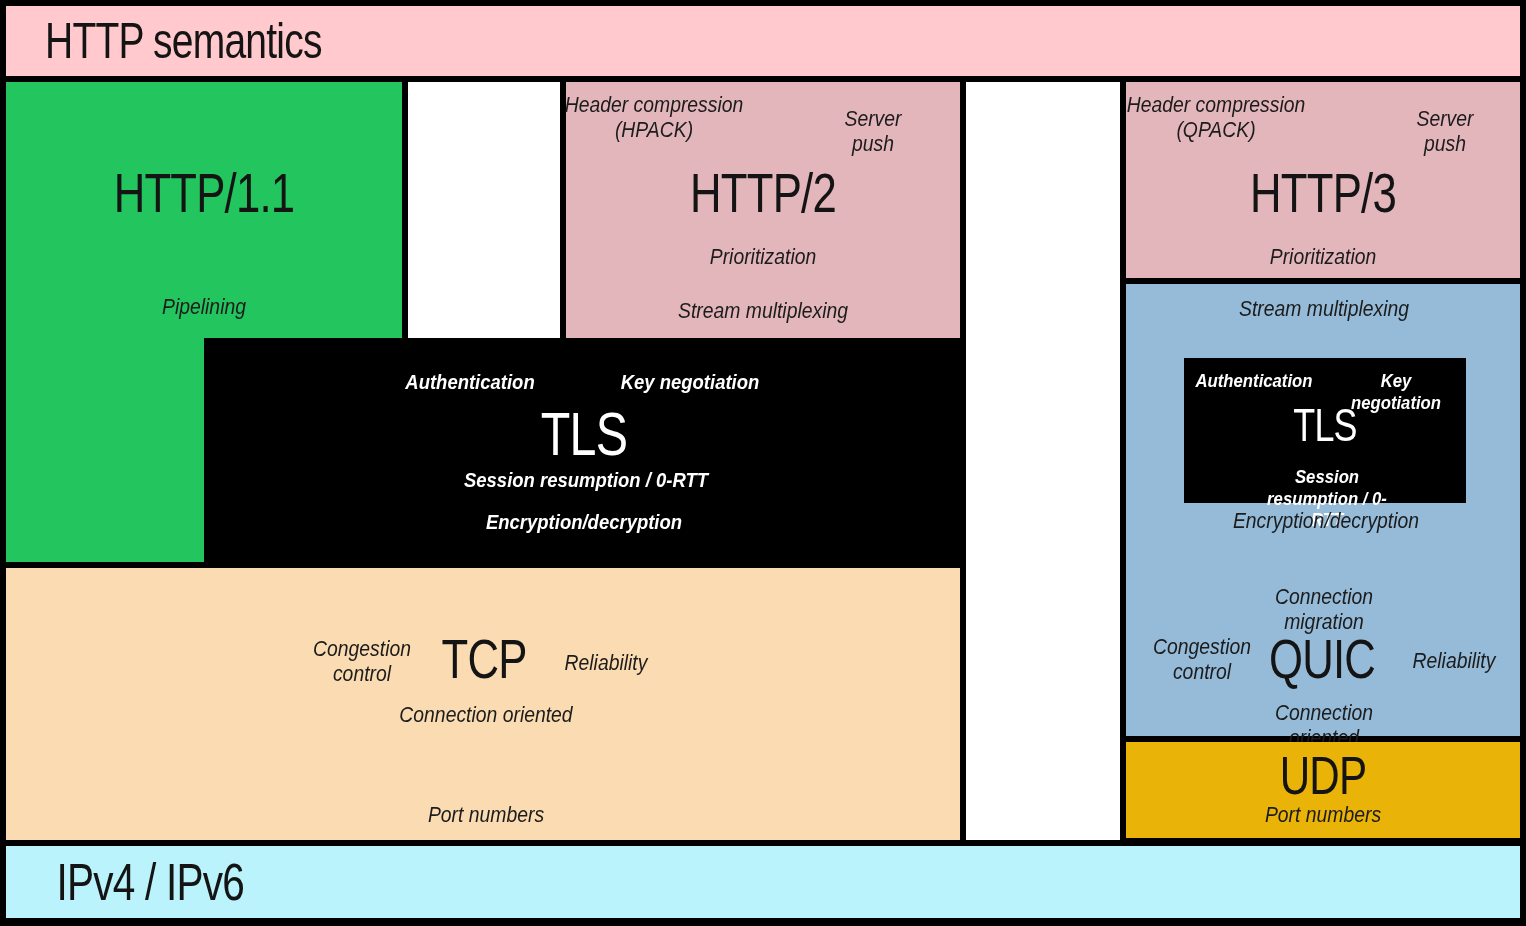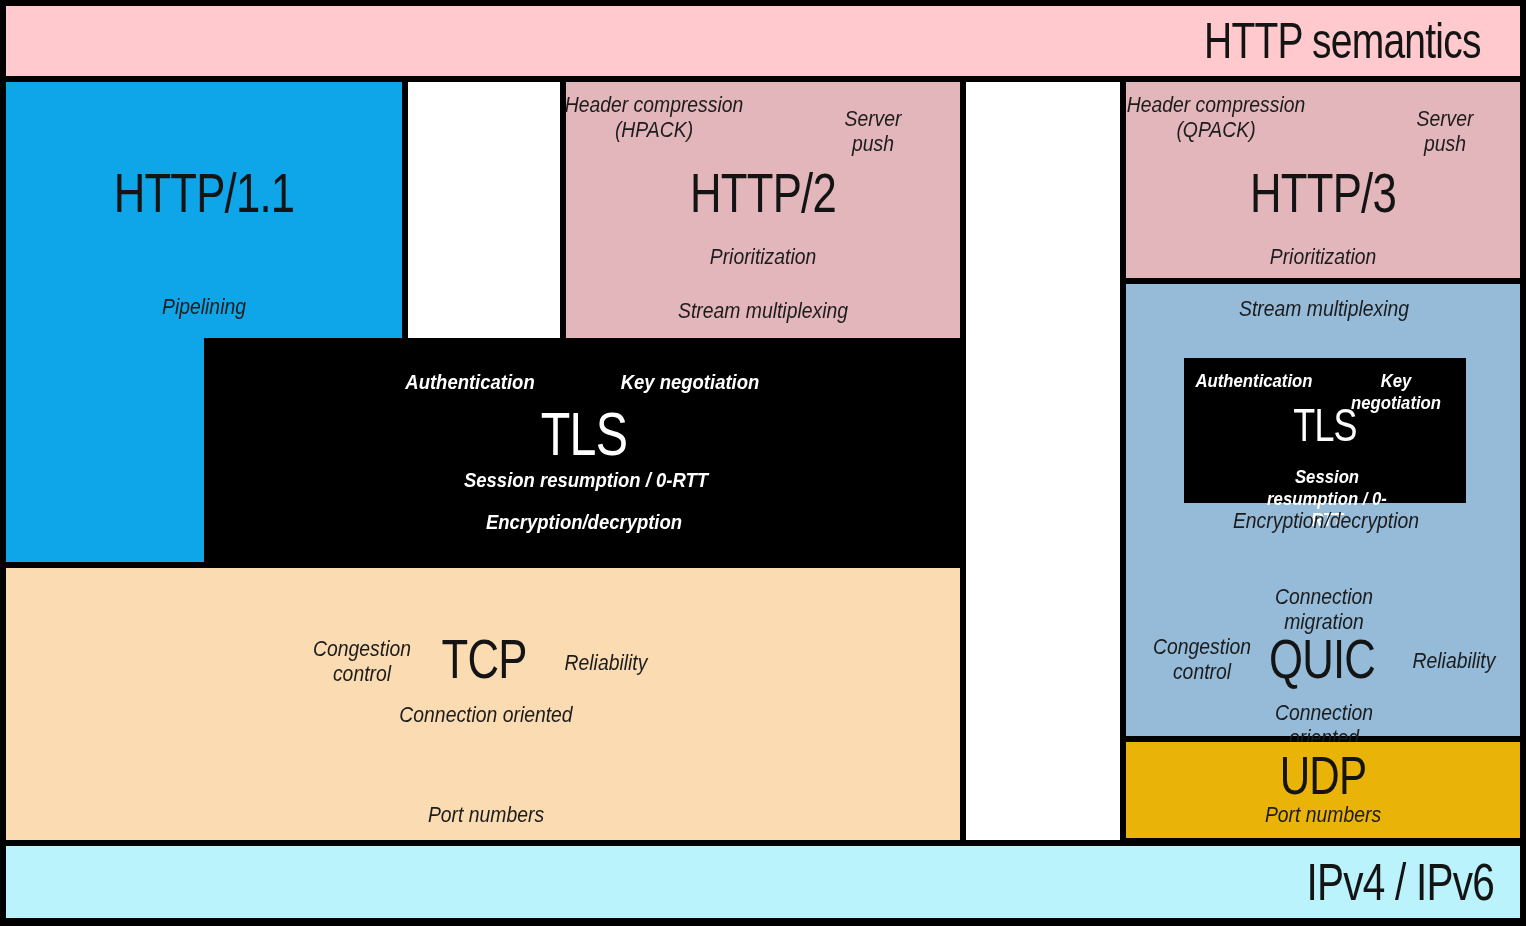--- a/index.html
+++ b/index.html
@@ -5,21 +5,21 @@
   html,body{margin:0;padding:0;background:#fff;}
   .canvas{
     position:relative;
     width:1526px;height:926px;
     background:#000;
     overflow:hidden;
     font-family:"Liberation Sans","DejaVu Sans",sans-serif;
     color:#161616;
   }
   .block{position:absolute;box-sizing:border-box;}
-  .flexc{display:flex;align-items:center;justify-content:flex-end;}
+  .flexc{display:flex;align-items:center;justify-content:flex-start;}
   .big{
     display:inline-block;
     font-size:56px;
     font-weight:400;
     letter-spacing:-1px;
     transform:scaleX(0.78);
     white-space:nowrap;
     color:#141414;
   }
   .pos{position:absolute;transform:translateX(-50%) scaleX(0.78);}
@@ -49,21 +49,21 @@
 </style>
 </head>
 <body>
 
 <div class="canvas">
 
   <div class="block flexc" style="left: 6px; top: 6px; width: 1514px; height: 70px; background-color: rgb(255, 201, 205);">
     <span class="big" style="font-size:50px;">HTTP semantics</span>
   </div>
 
-  <div class="block" style="left: 6px; top: 82px; width: 396px; height: 480px; background-color: #0ea5e9;">
+  <div class="block" style="left: 6px; top: 82px; width: 396px; height: 480px; background-color: #22c55e;">
     <span class="big pos" style="left:198px;top:78px;">HTTP/1.1</span>
     <span class="lbl" style="left:198px;top:212px;">Pipelining</span>
   </div>
 
   <div class="block" style="left: 408px; top: 82px; width: 152px; height: 256px; background-color: rgb(255, 255, 255);"></div>
 
   <div class="block" style="left: 566px; top: 82px; width: 394px; height: 256px; background-color: rgb(226, 182, 187);">
     <span class="lbl" style="left:88px;top:10px;">Header compression
 (HPACK)</span>
     <span class="lbl" style="left:307px;top:24px;">Server push</span>
@@ -116,17 +116,17 @@
     <span class="big pos" style="left:196px;top:342px;">QUIC</span>
     <span class="lbl" style="left:328px;top:364px;">Reliability</span>
     <span class="lbl" style="left:198px;top:416px;">Connection oriented</span>
   </div>
 
   <div class="block" style="left: 1126px; top: 742px; width: 394px; height: 96px; background-color: #eab308;">
     <span class="big pos" style="left:197px;top:2px;font-size:54px;">UDP</span>
     <span class="lbl" style="left:197px;top:60px;">Port numbers</span>
   </div>
 
-  <div class="block flexc" style="left: 6px; top: 846px; width: 1514px; height: 72px; background-color: rgb(186, 243, 252);">
+  <div class="block flexc" style="left: 6px; top: 846px; width: 1514px; height: 72px; background-color: rgb(186, 243, 252); padding-left: 24px;">
     <span class="big" style="font-size:52px;">IPv4  / IPv6</span>
   </div>
 
 </div>
 
 </body></html>

